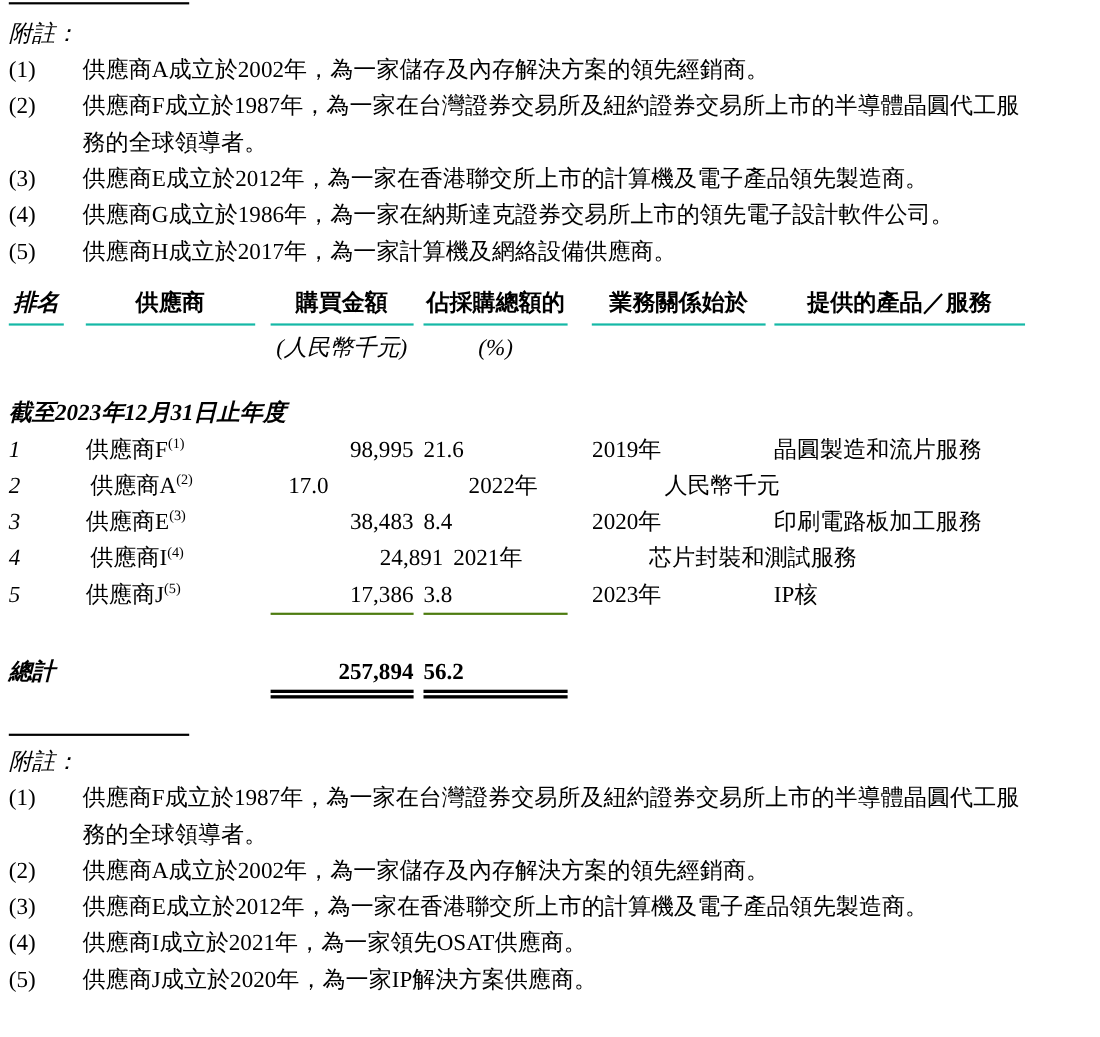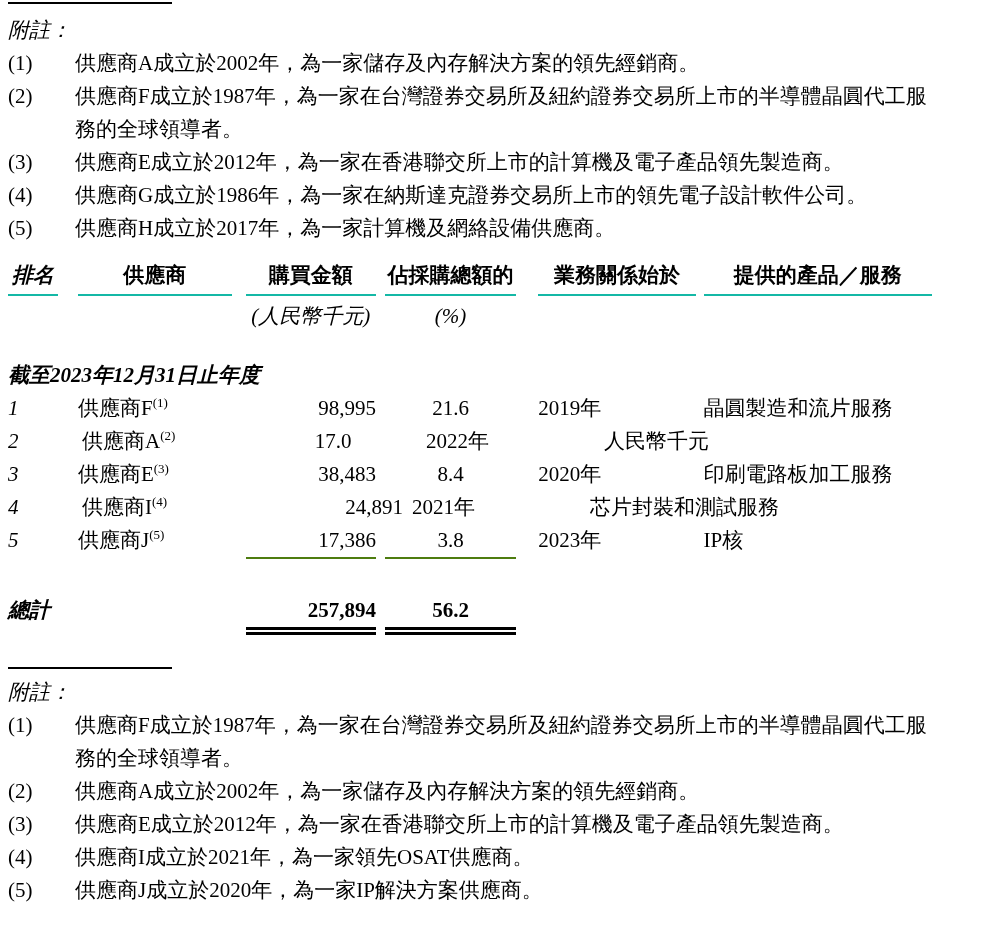--- a/index.html
+++ b/index.html
@@ -14,21 +14,21 @@
   .notes-label { font-style:italic; padding-left:8px; }
   .note-item { display:flex; padding-left:8px; }
   .note-num { width:67px; flex-shrink:0; }
   .note-text { width:910px; max-width:910px; }
 
   .table-block { margin-top:14px; }
   .trow { display:flex; padding-left:8px; }
   .c-rank  { width:54px;  margin-right:20px;font-style:italic; }
   .c-sup   { width:166px; margin-right:14px; }
   .c-amt   { width:141px; margin-right:9px;  text-align:right;font-family:Liberation Serif, serif; }
-  .c-pct   { width:142px; margin-right:22px; text-align:center; }
+  .c-pct   { width:142px; margin-right:22px; text-align:left; }
   .c-start { width:170px; margin-right:8px; }
   .c-prod  { width:247px; }
   .thead-row { align-items:flex-end; }
   .th { font-weight:bold; text-align:center; border-bottom:2px solid #14b8a6;
         padding-bottom:2px; white-space:nowrap; }
   .th .h2line { display:block; }
   .subhead { padding-top:4px; }
   .unit { font-style:italic; text-align:center; }
   .section-title { font-weight:bold; font-style:italic; padding-left:8px; margin-top:26px; }
   .body-row { white-space:nowrap; }

